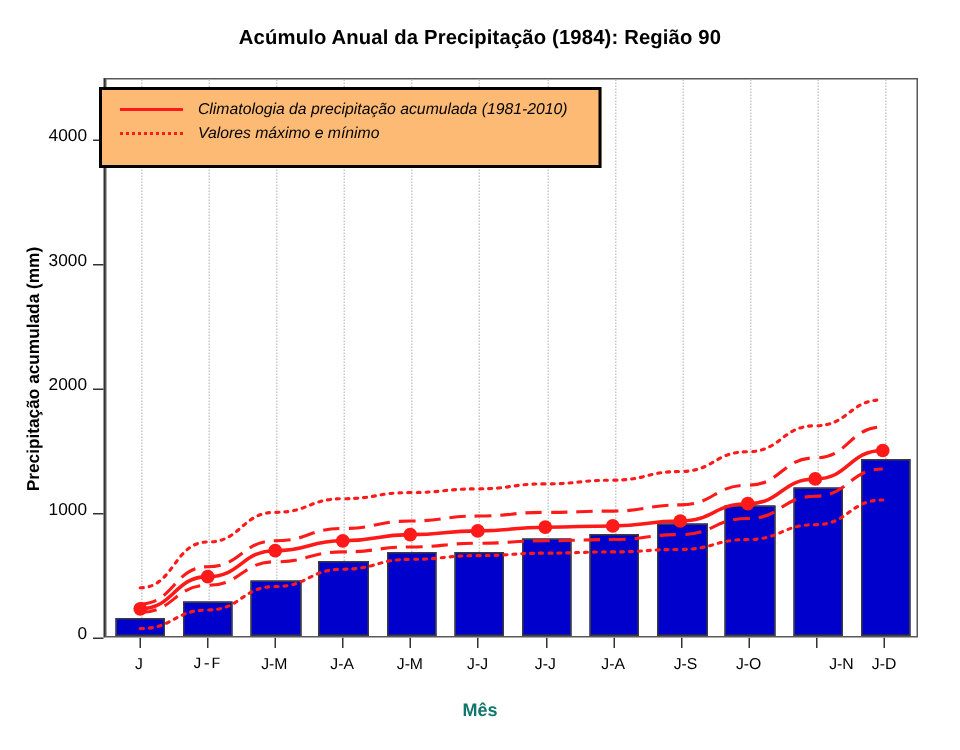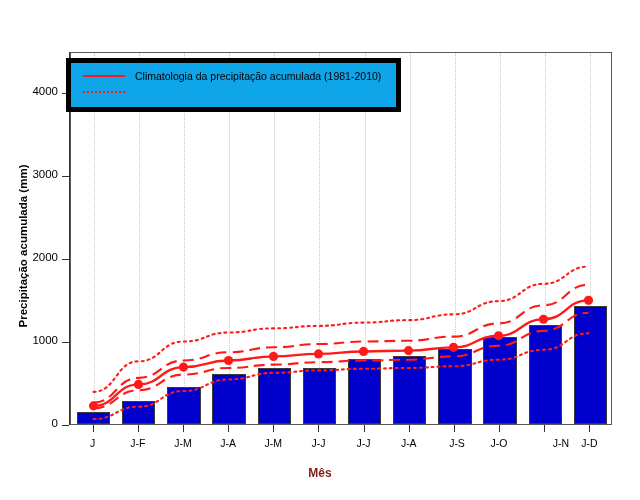--- a/index.html
+++ b/index.html
@@ -8,21 +8,21 @@
   #root{position:relative;width:640px;height:500px;}
 
   .title{position:absolute;left:0;top:17px;width:640px;text-align:center;
          font-size:13.5px;font-weight:bold;color:#000;letter-spacing:.1px;}
 
   .ylabel{position:absolute;left:-137px;top:240px;width:320px;text-align:center;
           font-size:11.5px;font-weight:bold;color:#000;
           transform:rotate(-90deg);transform-origin:center center;}
 
   .xlabel{position:absolute;left:0;top:466px;width:640px;text-align:center;
-          font-size:12px;font-weight:bold;color:#7f1d1d;}
+          font-size:12px;font-weight:bold;color:#0f766e;}
 
   
   #plot{position:absolute;left:70px;top:52px;width:542px;height:373px;
         border:1px solid #595959;box-sizing:border-box;background:#fff;}
   #plotinner{position:absolute;inset:0;overflow:hidden;}
 
   .vgrid{position:absolute;top:0;bottom:0;width:0;
          border-left:1px dotted #c8c8c8;}
 
   .bar{position:absolute;bottom:0;background:#0000cd;
@@ -35,60 +35,61 @@
 
   .xtick{position:absolute;top:425px;width:0;height:7px;border-left:1.3px solid #333;}
   .xtlab{position:absolute;top:437px;width:60px;margin-left:-30px;text-align:center;
          font-size:10.5px;color:#000;}
 
   .yaxisline{position:absolute;left:69px;top:52px;width:0;height:373px;
              border-left:1.4px solid #333;}
 
   
   #legend{position:absolute;left:66px;top:58px;width:335px;height:54px;
-          background:#0ea5e9;border:5px solid #000000;box-sizing:border-box;
-          padding:5px 0 0 0;z-index:7;}
+          background:#fdba74;border:2px solid #000000;box-sizing:border-box;
+          padding:5px 0 0 0;z-index:7;font-style:italic;}
   .lrow{position:relative;height:16px;}
   .lkey{position:absolute;left:12px;top:7px;width:42px;height:0;}
   .k-solid{border-top:2.2px solid #ff1a1a;}
   .k-dash{border-top:2.6px dashed #ff1a1a;}
   .k-dot{border-top:2.2px dotted #ff1a1a;}
   .ltxt{position:absolute;left:64px;top:0;font-size:10.5px;color:#000;
         white-space:nowrap;line-height:16px;}
 
   .credit{position:absolute;right:10px;top:67px;font-size:11px;color:#8c8c8c;z-index:6;}
 
   svg{position:absolute;inset:0;width:100%;height:100%;overflow:visible;}
 </style>
 </head>
 <body>
 
 <div id="root">
 
+  <div class="title">Acúmulo Anual da Precipitação (1984): Região 90</div>
   <div class="ylabel">Precipitação acumulada (mm)</div>
   <div class="xlabel">Mês</div>
 
   <div class="yaxisline"></div>
   <div id="yticks">
       <div class="ytick" style="top: 425px;"></div>
       <div class="ytlab" style="top: 417px;">0</div>
       <div class="ytick" style="top: 342.111px;"></div>
       <div class="ytlab" style="top: 334.111px;">1000</div>
       <div class="ytick" style="top: 259.222px;"></div>
       <div class="ytlab" style="top: 251.222px;">2000</div>
       <div class="ytick" style="top: 176.333px;"></div>
       <div class="ytlab" style="top: 168.333px;">3000</div>
       <div class="ytick" style="top: 93.4444px;"></div>
       <div class="ytlab" style="top: 85.4444px;">4000</div>
     </div>
   <div id="xticks">
       <div class="xtick" style="left: 92.5833px;"></div>
       <div class="xtlab" style="left: 92.5833px;">J</div>
       <div class="xtick" style="left: 137.75px;"></div>
-      <div class="xtlab" style="left: 137.75px;">J-F</div>
+      <div class="xtlab" style="left: 137.75px; font-family: Liberation Mono, monospace;">J-F</div>
       <div class="xtick" style="left: 182.917px;"></div>
       <div class="xtlab" style="left: 182.917px;">J-M</div>
       <div class="xtick" style="left: 228.083px;"></div>
       <div class="xtlab" style="left: 228.083px;">J-A</div>
       <div class="xtick" style="left: 273.25px;"></div>
       <div class="xtlab" style="left: 273.25px;">J-M</div>
       <div class="xtick" style="left: 318.417px;"></div>
       <div class="xtlab" style="left: 318.417px;">J-J</div>
       <div class="xtick" style="left: 363.583px;"></div>
       <div class="xtlab" style="left: 363.583px;">J-J</div>
@@ -156,16 +157,17 @@
     </div>
   </div>
 
   <div id="legend">
       <div class="lrow">
         <div class="lkey k-solid"></div>
         <div class="ltxt">Climatologia da precipitação acumulada (1981-2010)</div>
       </div>
       <div class="lrow">
         <div class="lkey k-dot"></div>
+        <div class="ltxt">Valores máximo e mínimo</div>
       </div>
     </div>
 
 </div>
 
 </body></html>

